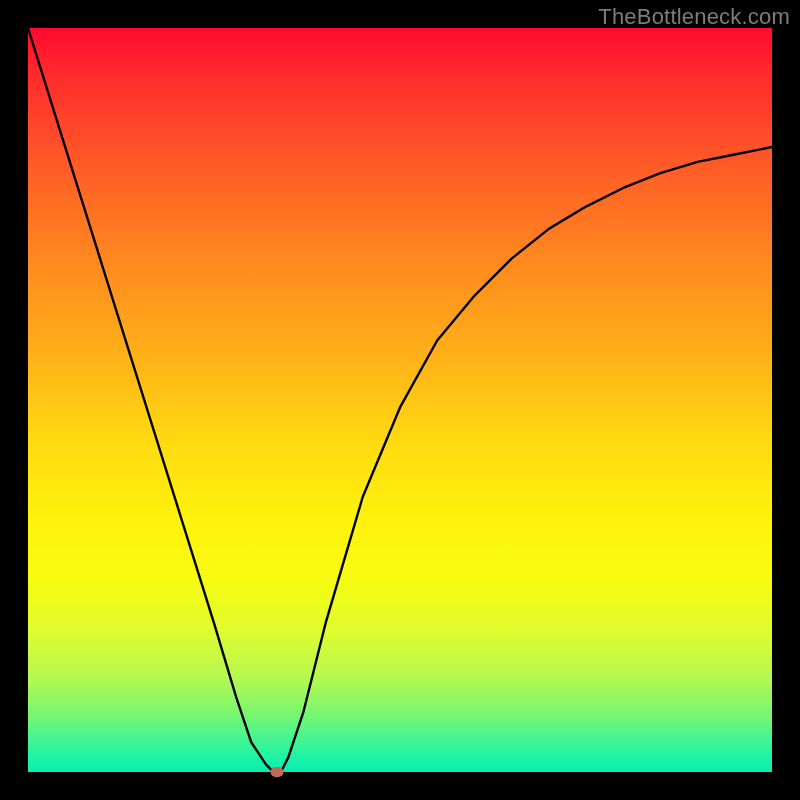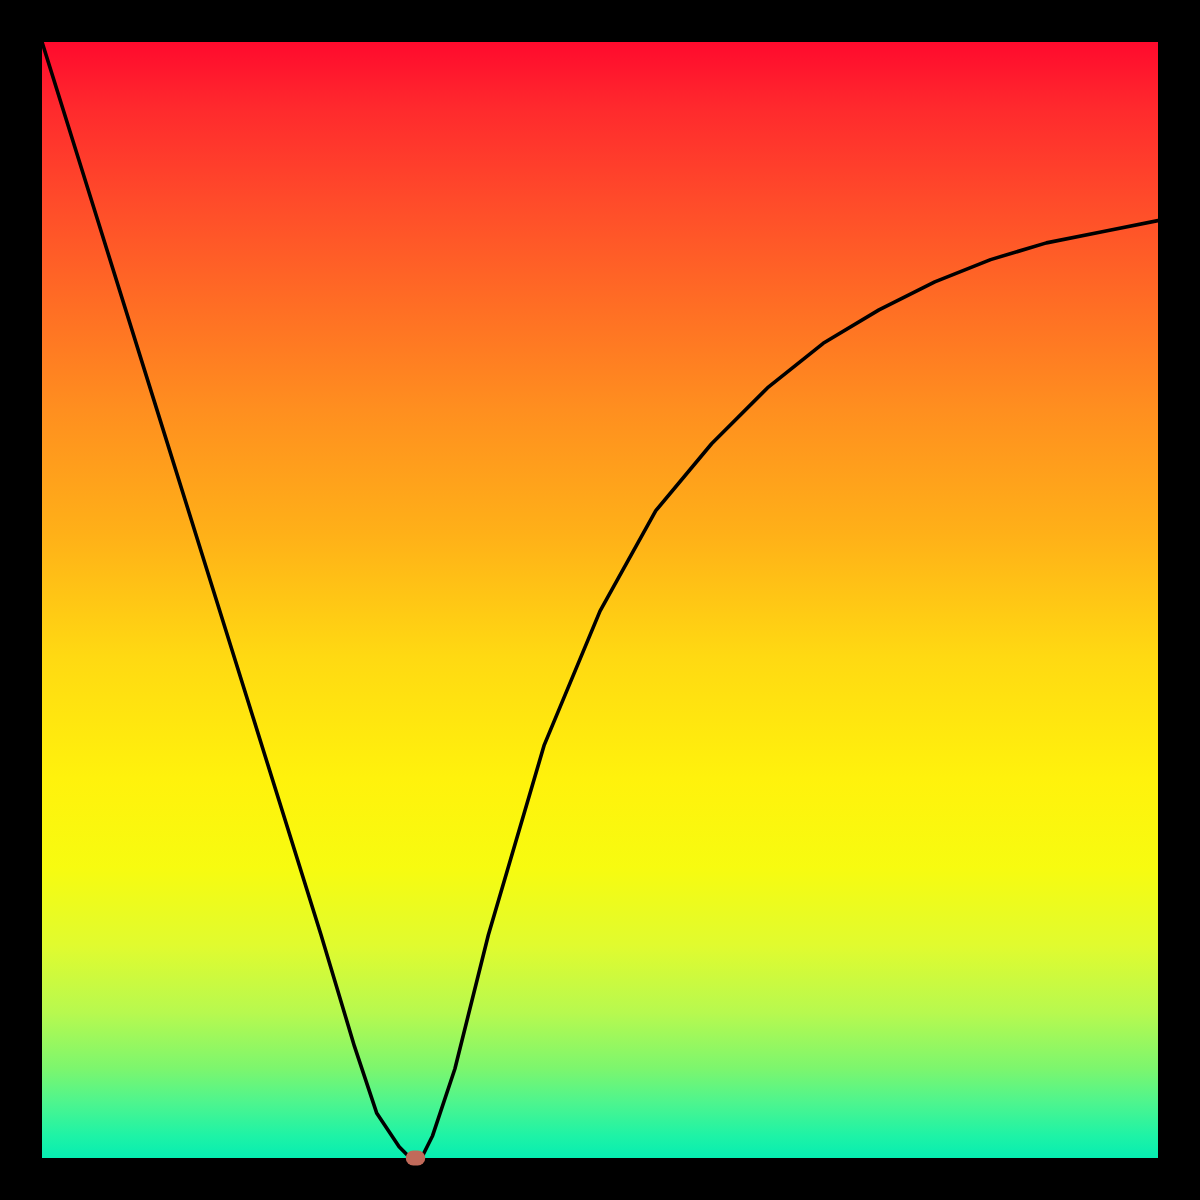--- a/index.html
+++ b/index.html
@@ -69,20 +69,21 @@
     border-radius: 5px;
     background: #c16a5a;
     z-index: 3;
     transform: translate(-50%, -50%);
   }
 </style>
 </head>
 <body>
 
 <div class="frame">
+  <div class="watermark">TheBottleneck.com</div>
 
   <div class="plot">
     <svg class="curve-svg" viewBox="0 0 744 744" preserveAspectRatio="none">
       <path d="M0.00 0.00 L37.20 119.04 L74.40 238.08 L111.60 357.12 L148.80 476.16 L186.00 595.20 L208.32 669.60 L223.20 714.24 L238.08 736.56 L245.52 744.00 L252.96 744.00 L260.40 729.12 L275.28 684.48 L297.60 595.20 L334.80 468.72 L372.00 379.44 L409.20 312.48 L446.40 267.84 L483.60 230.64 L520.80 200.88 L558.00 178.56 L595.20 159.96 L632.40 145.08 L669.60 133.92 L706.80 126.48 L744.00 119.04" fill="none" stroke="#000000" stroke-width="2.4" stroke-linejoin="round" stroke-linecap="round"></path>
     </svg>
     <div class="marker" style="left: 249.24px; top: 744px; background: rgb(193, 106, 90);"></div>
   </div>
 </div>
 
 </body></html>

